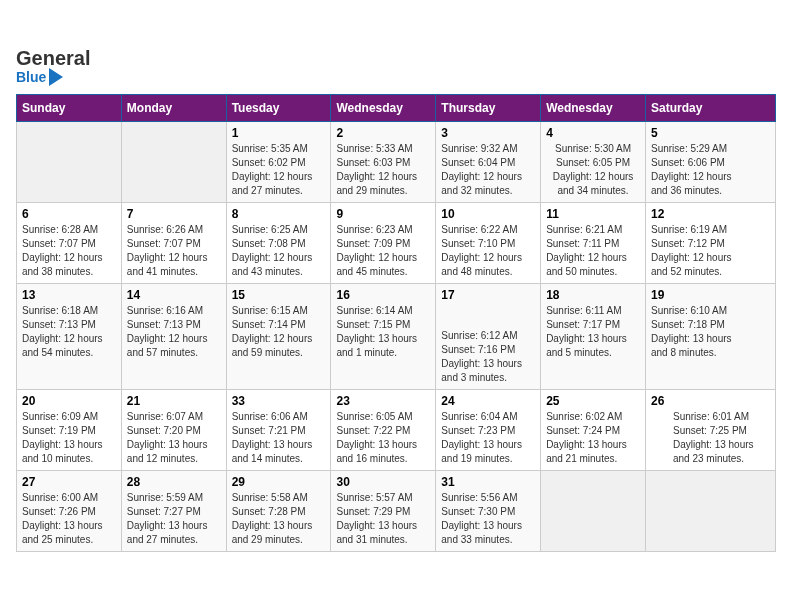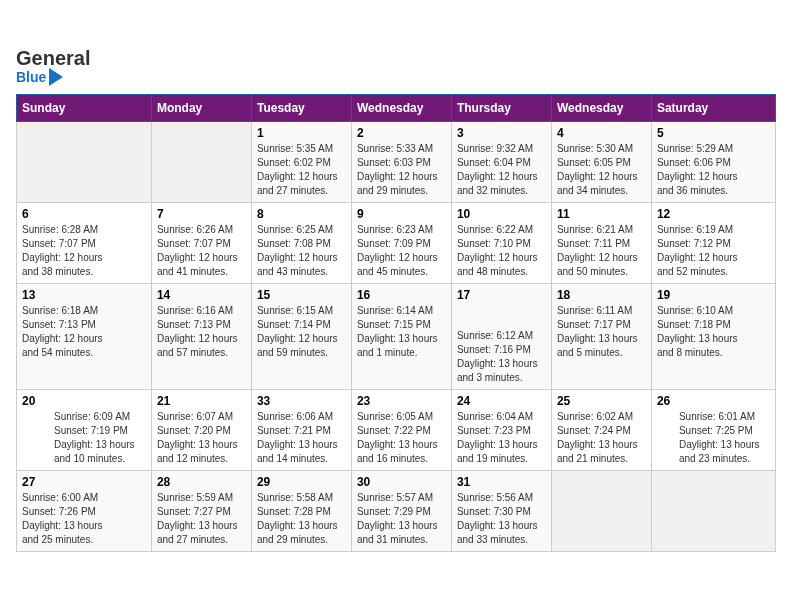--- a/index.html
+++ b/index.html
@@ -140,21 +140,21 @@
         </td>
         <td>
           <span class="day-number">3</span>
           <div class="day-info" style="white-space: pre-line;">Sunrise: 9:32 AM
 Sunset: 6:04 PM
 Daylight: 12 hours
 and 32 minutes.</div>
         </td>
         <td>
           <span class="day-number">4</span>
-          <div class="day-info" style="white-space: pre-line;">Sunrise: 5:30 AM
+          <div class="day-info" style="white-space: pre-line; text-align: center;">Sunrise: 5:30 AM
 Sunset: 6:05 PM
 Daylight: 12 hours
 and 34 minutes.</div>
         </td>
         <td>
           <span class="day-number">5</span>
           <div class="day-info" style="white-space: pre-line;">Sunrise: 5:29 AM
 Sunset: 6:06 PM
 Daylight: 12 hours
 and 36 minutes.</div>
@@ -258,21 +258,21 @@
           <span class="day-number">19</span>
           <div class="day-info" style="white-space: pre-line;">Sunrise: 6:10 AM
 Sunset: 7:18 PM
 Daylight: 13 hours
 and 8 minutes.</div>
         </td>
       </tr>
       <tr>
         <td>
           <span class="day-number">20</span>
-          <div class="day-info" style="white-space: pre-line; margin-left: 32px;">Sunrise: 6:09 AM
+          <div class="day-info" style="white-space: pre-line;">Sunrise: 6:09 AM
 Sunset: 7:19 PM
 Daylight: 13 hours
 and 10 minutes.</div>
         </td>
         <td>
           <span class="day-number">21</span>
           <div class="day-info" style="white-space: pre-line;">Sunrise: 6:07 AM
 Sunset: 7:20 PM
 Daylight: 13 hours
 and 12 minutes.</div>

